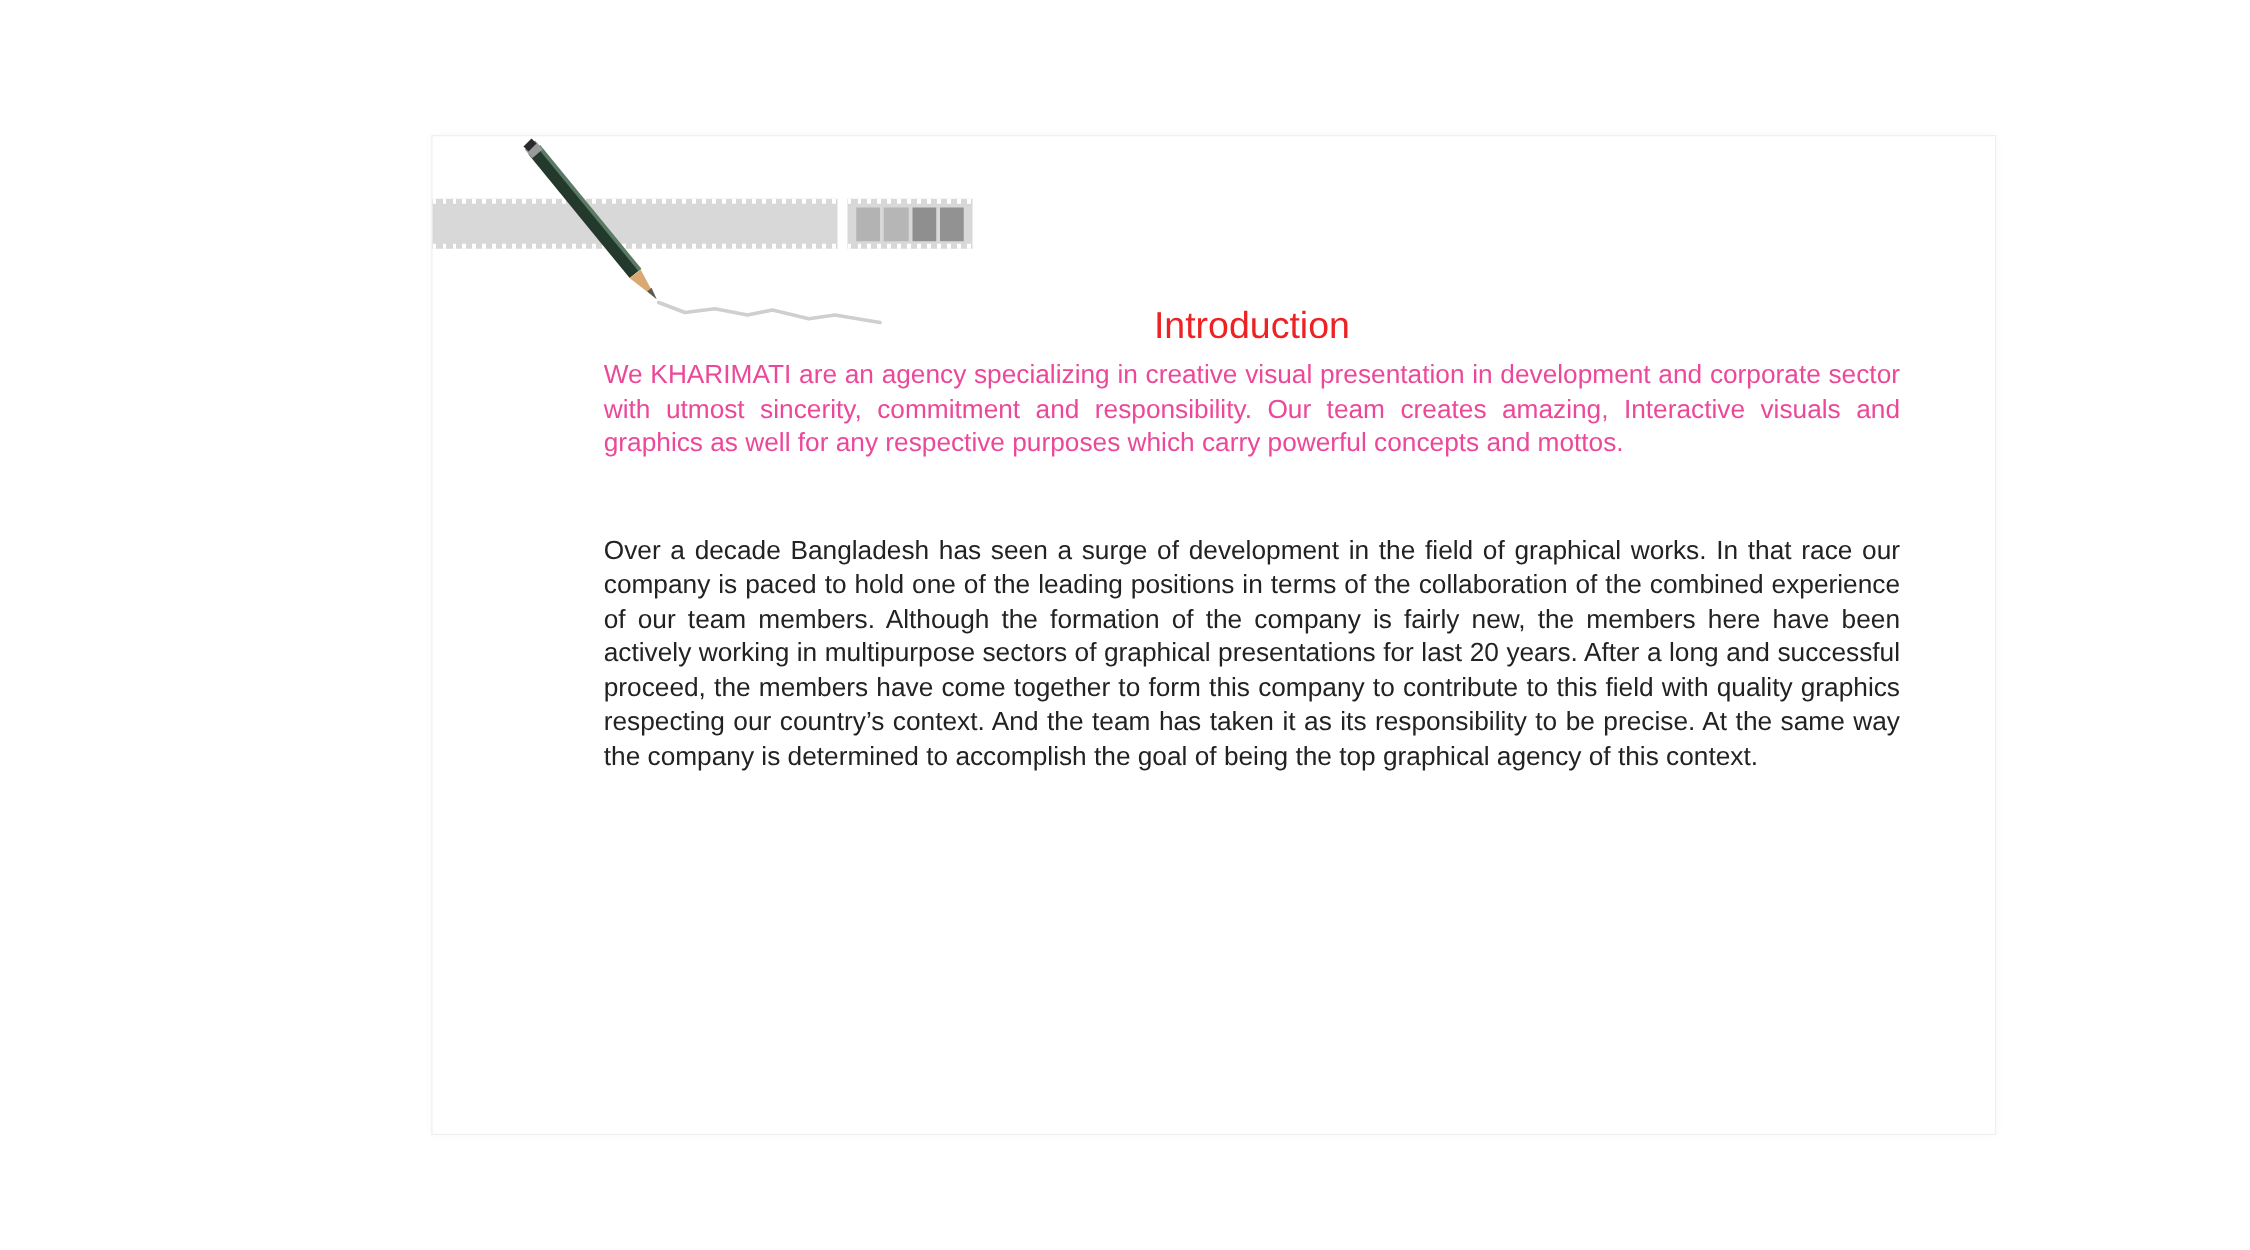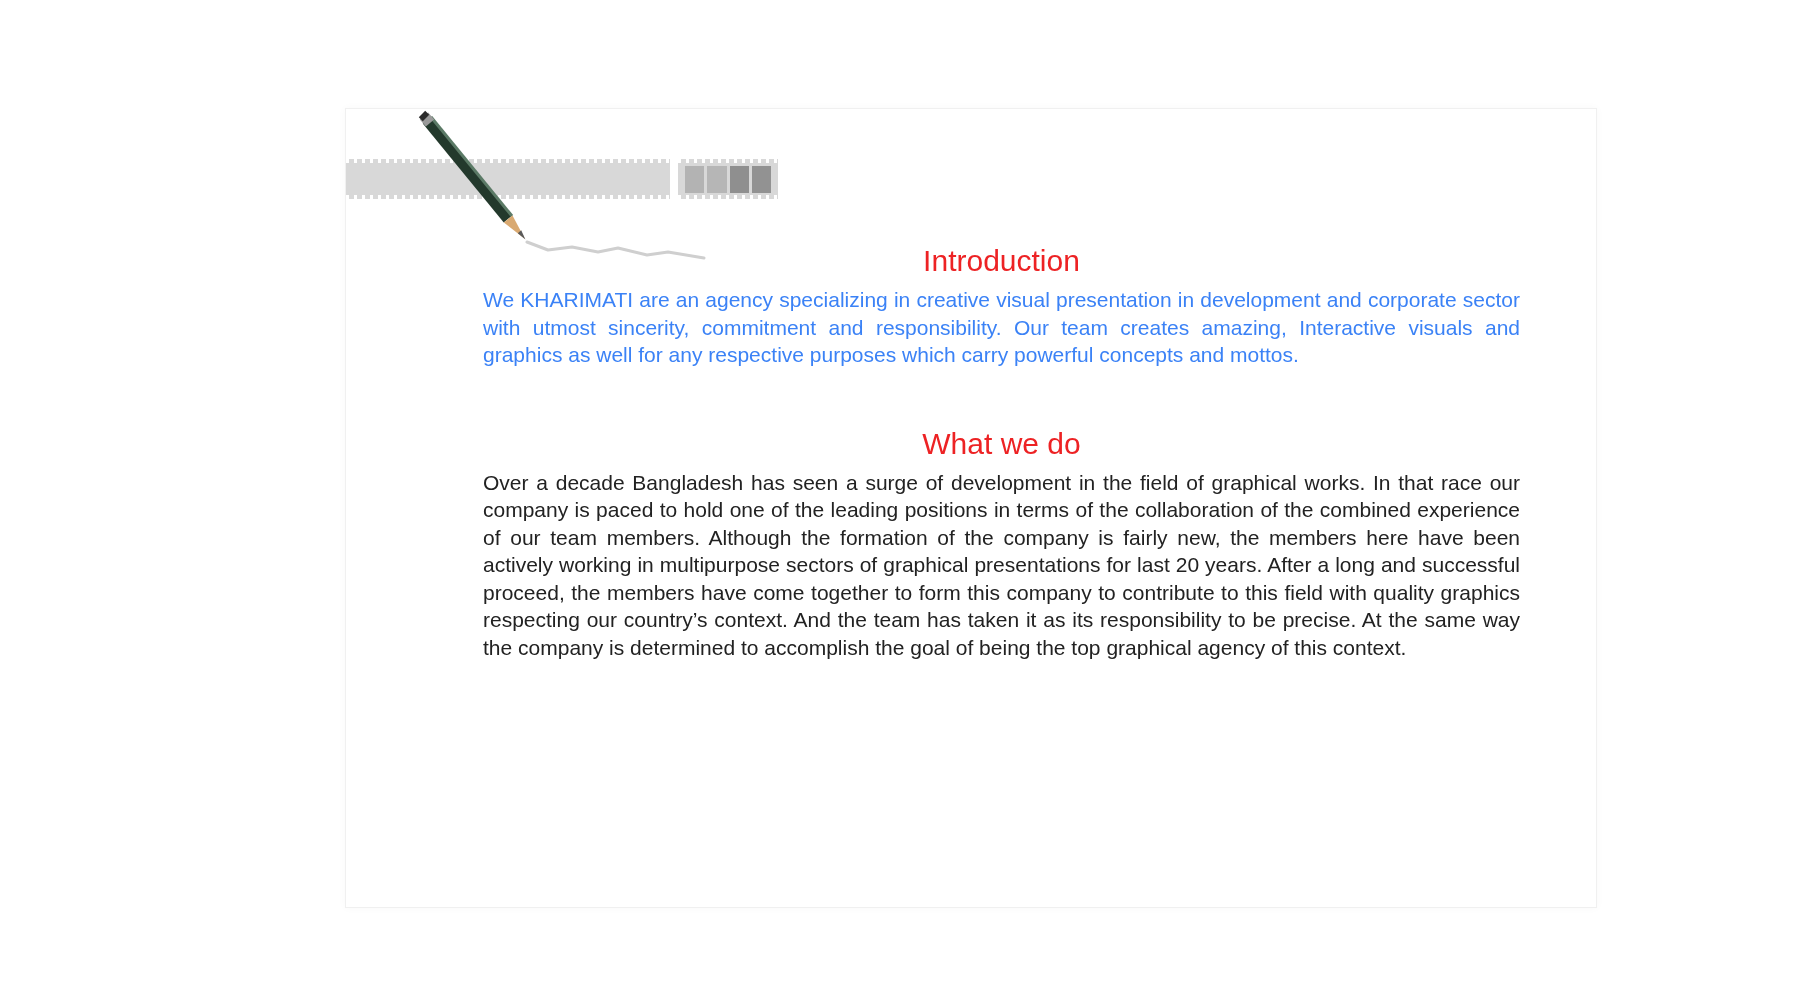--- a/index.html
+++ b/index.html
@@ -106,24 +106,23 @@
         <g>
           <polygon points="166.5,106.5 157.8,113.5 179,130" fill="#d9a971"></polygon>
           <polygon points="175.2,121.2 171.8,124.2 179.4,130.4" fill="#5a5a5a"></polygon>
         </g>
       </svg>
     </div>
 
     <div class="content">
       <section class="s0">
         <h2 style="color: rgb(237, 34, 36);">Introduction</h2>
-        <p style="color: #3b82f6;">We KHARIMATI are an agency specializing in creative visual presentation in development and corporate sector with utmost sincerity, commitment and responsibility. Our team creates amazing, Interactive visuals and graphics as well for any respective purposes which carry powerful concepts and mottos.</p>
+        <p style="color: #ec4899;">We KHARIMATI are an agency specializing in creative visual presentation in development and corporate sector with utmost sincerity, commitment and responsibility. Our team creates amazing, Interactive visuals and graphics as well for any respective purposes which carry powerful concepts and mottos.</p>
       </section>
 
 
       <section class="s2">
-        <h2 style="color: rgb(237, 34, 36);">What we do</h2>
         <p style="color: rgb(34, 34, 34);">Over a decade Bangladesh has seen a surge of development in the field of graphical works. In that race our company is paced to hold one of the leading positions in terms of the collaboration of the combined experience of our team members. Although the formation of the company is fairly new, the members here have been actively working in multipurpose sectors of graphical presentations for last 20 years. After a long and successful proceed, the members have come together to form this company to contribute to this field with quality graphics respecting our country’s context. And the team has taken it as its responsibility to be precise. At the same way the company is determined to accomplish the goal of being the top graphical agency of this context.</p>
       </section>
     </div>
 
   </div>
 </div>
 
 </body></html>

